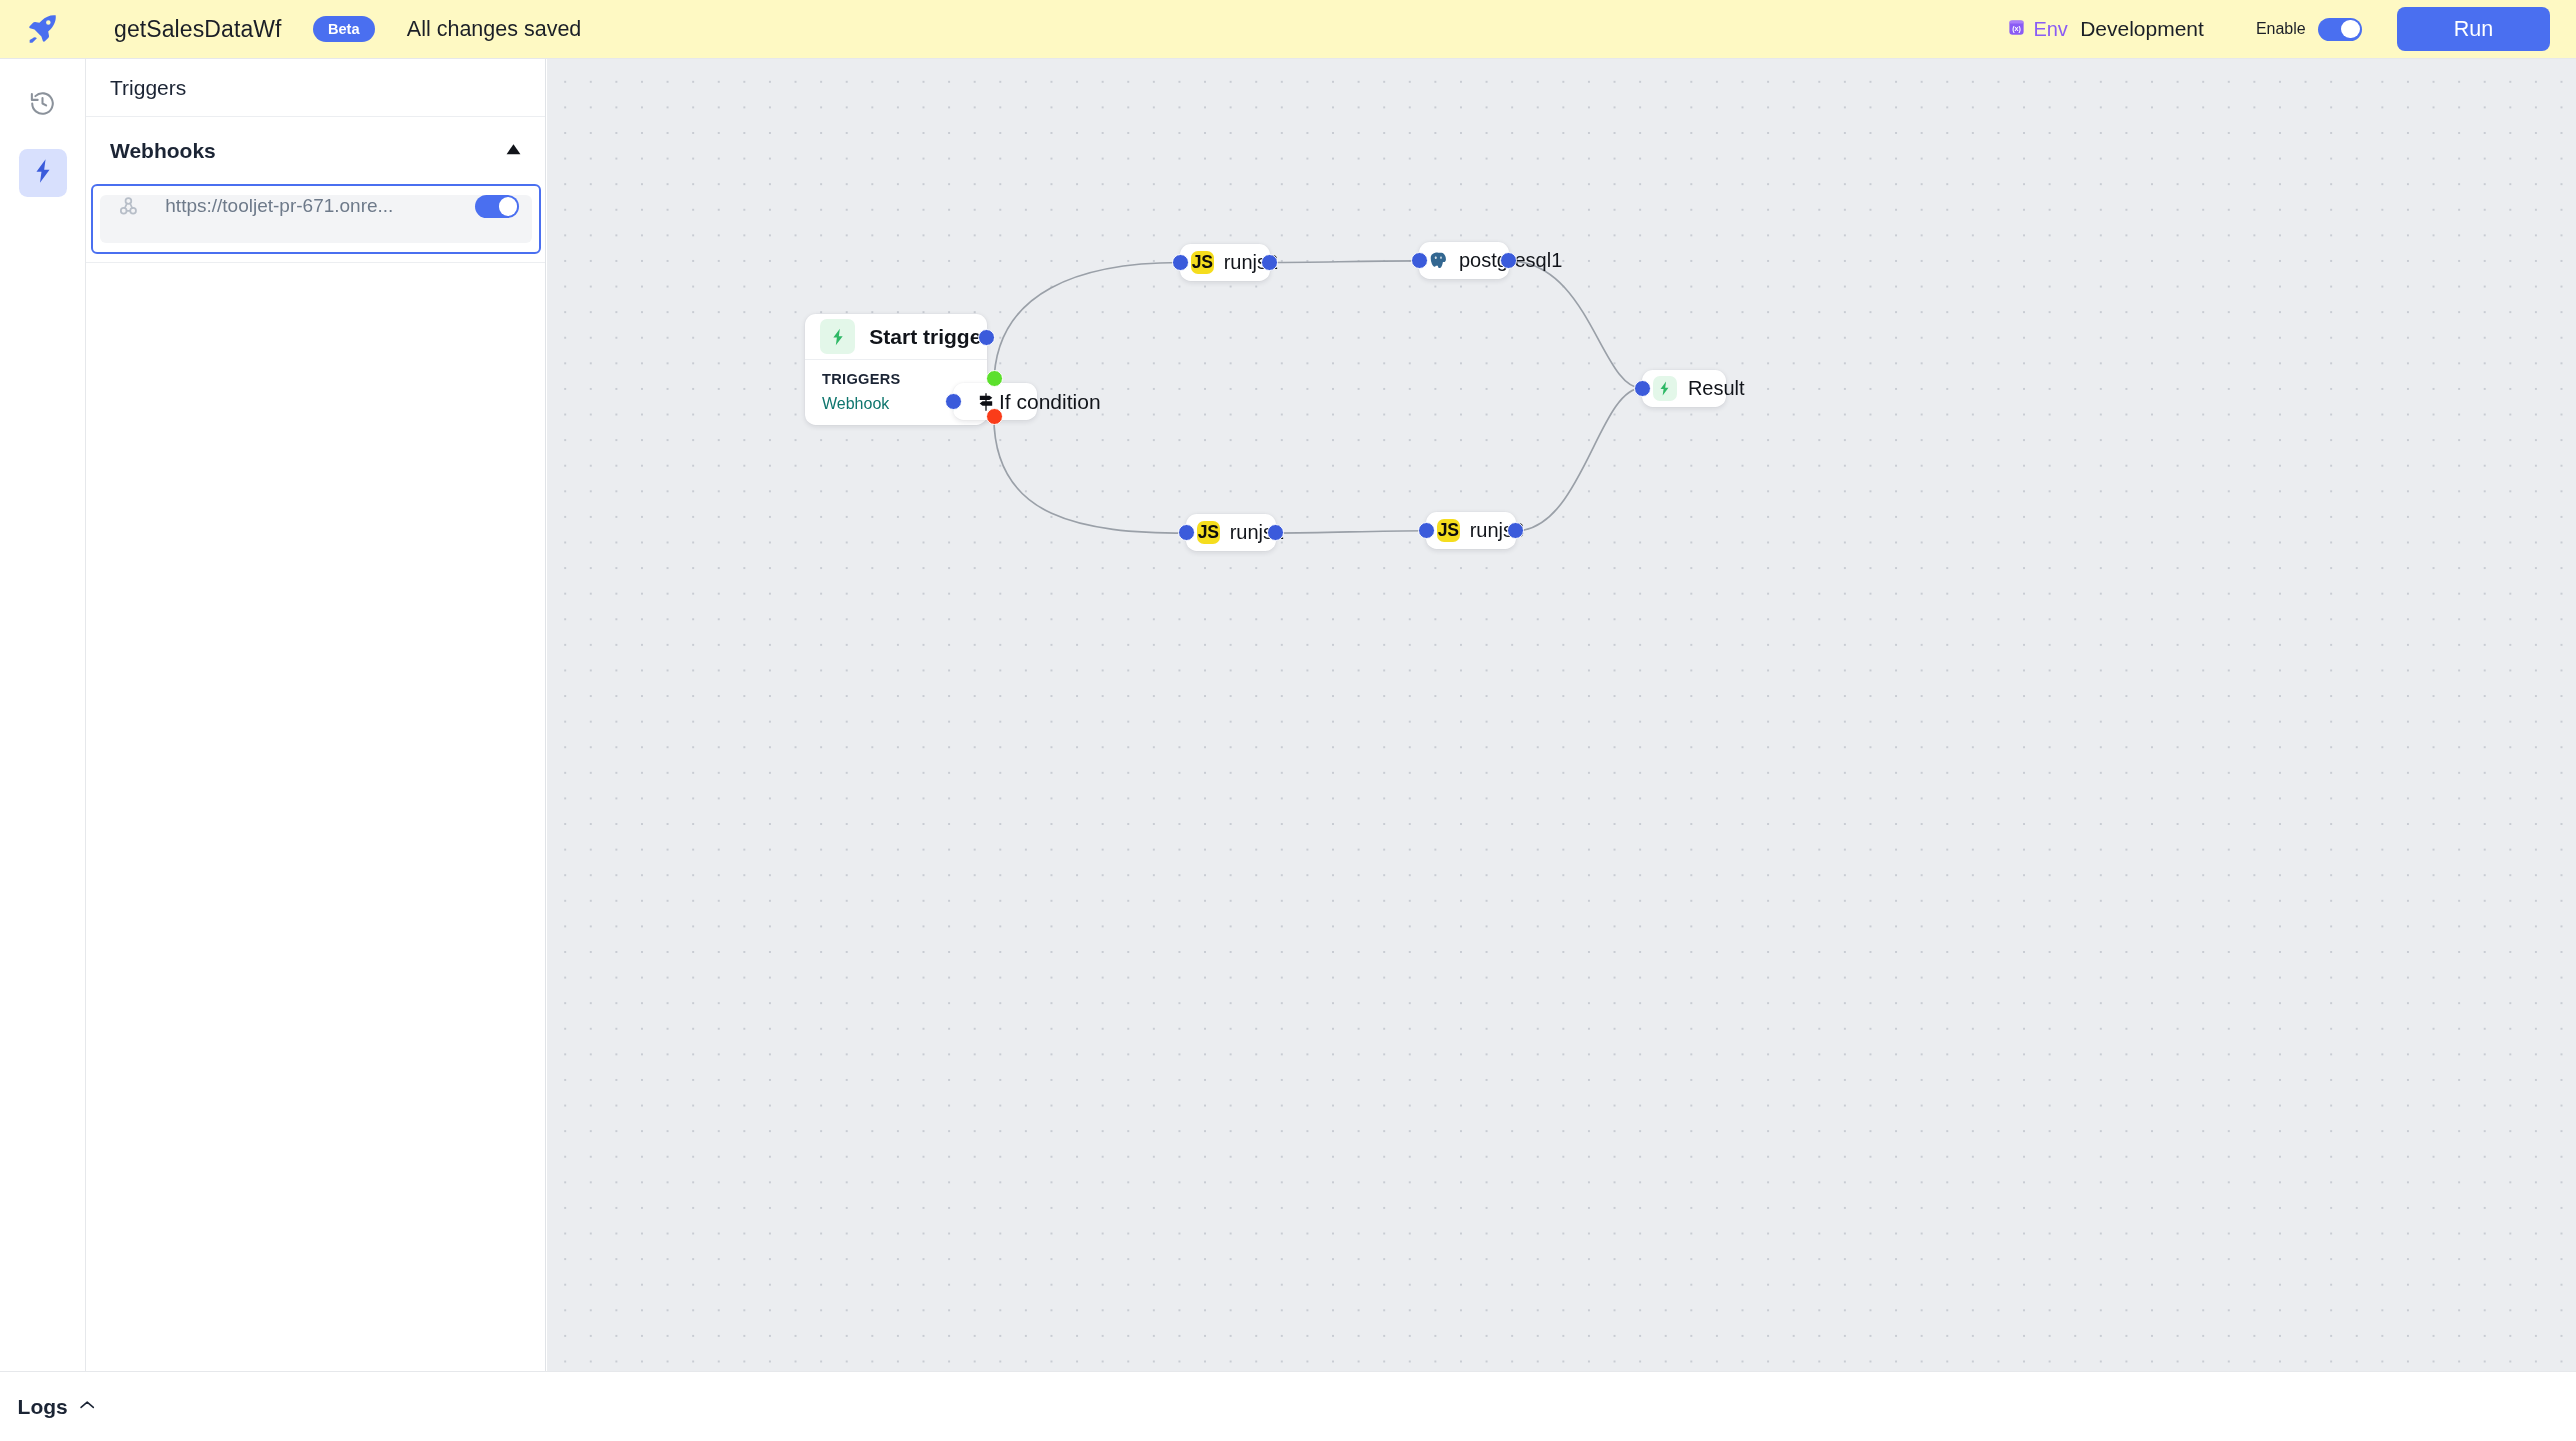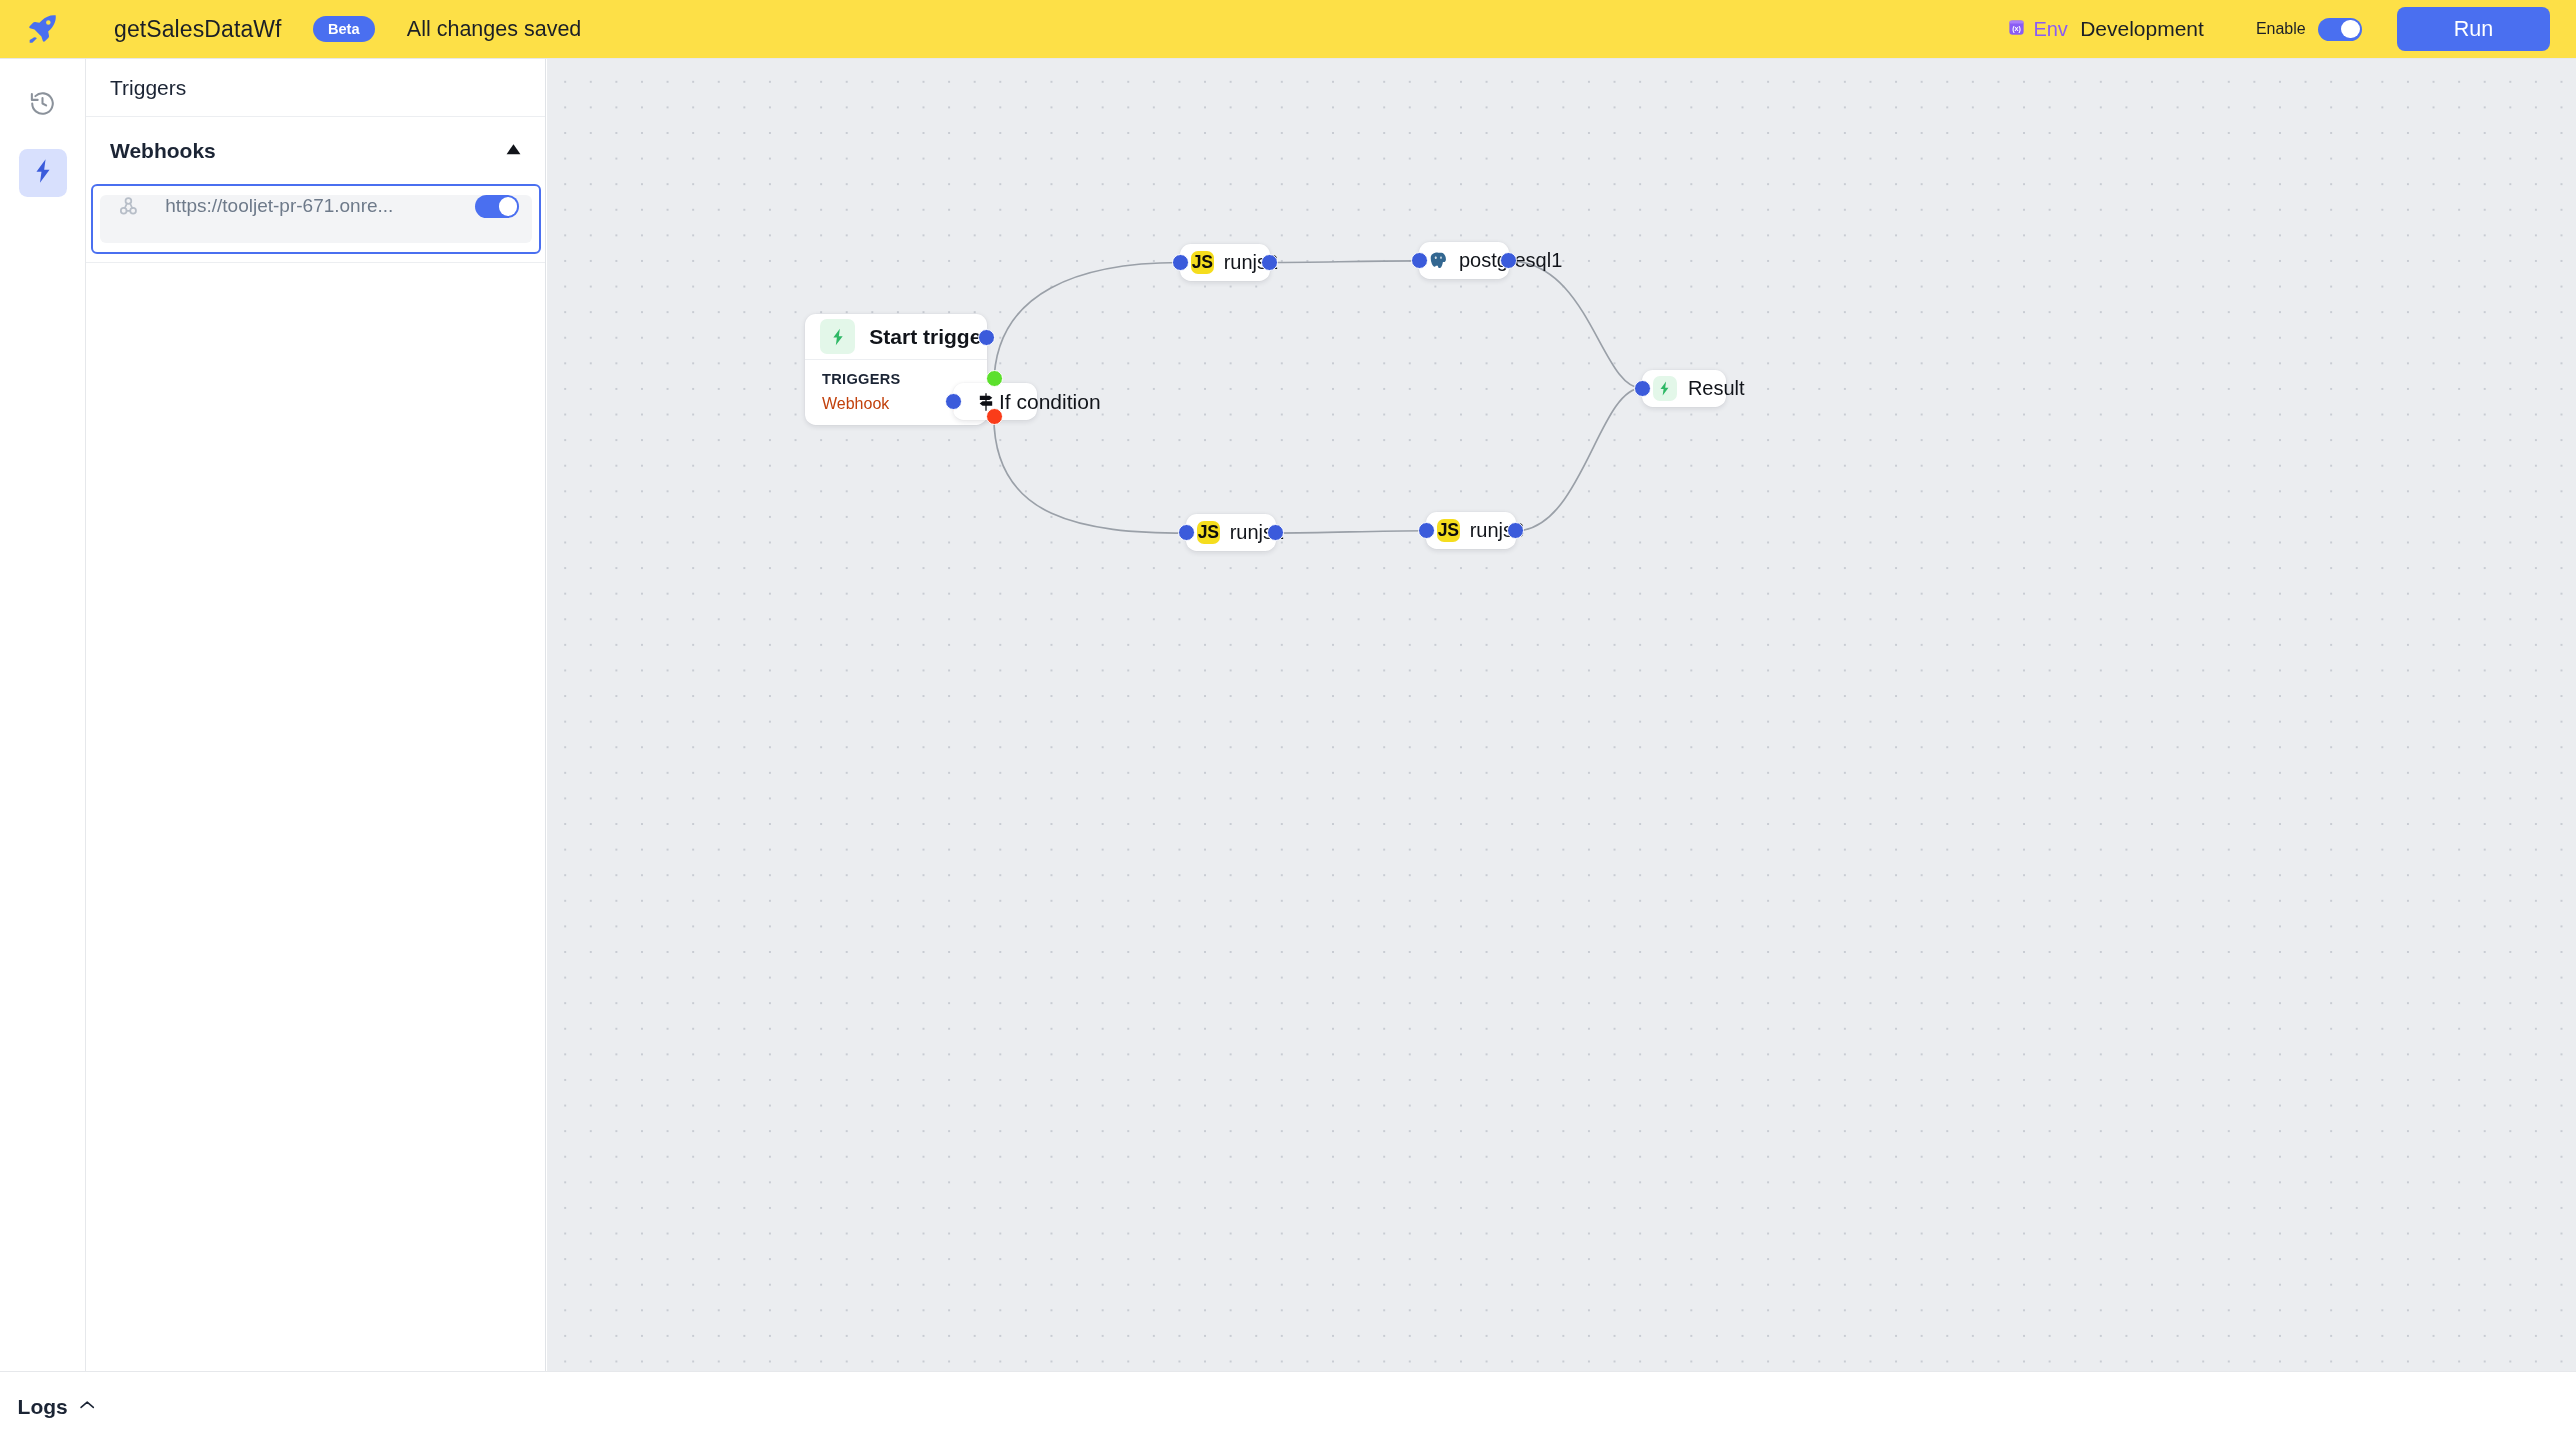--- a/index.html
+++ b/index.html
@@ -6,21 +6,21 @@
   html, body {
     width: 2576px; height: 1441px;
     font-family: "Liberation Sans", sans-serif;
     background: #ffffff;
     overflow: hidden;
   }
 
   
   #topbar {
     position: absolute; left: 0; top: 0; width: 2576px; height: 59px;
-    background: #fde047;
+    background: #fef9c3;
     border-bottom: 0.8px solid #e6e8eb;
     display: flex; align-items: center;
   }
   #logo-wrap { width: 86px; display: flex; align-items: center; justify-content: center; }
   #app-title {
     font-size: 23px; color: #1b1f27; font-weight: 400;
     margin-left: 28px; letter-spacing: 0.1px;
   }
   #beta-badge {
     margin-left: 31px;
@@ -152,21 +152,21 @@
   #start-top {
     height: 46px; display: flex; align-items: center; padding-left: 15.3px;
     border-bottom: 0.8px solid #eceef1;
   }
   #start-top .node-label { font-size: 21px; font-weight: 700; margin-left: 14px; }
   #start-bottom { padding: 10.7px 17px 12.3px 17px; }
   #start-triggers-label {
     font-size: 14.6px; font-weight: 700; color: #1b2434; letter-spacing: 0.3px;
   }
   #start-trigger-row {
-    display: flex; margin-top: 8.4px; font-size: 16px; color: #c2410c; gap: 28px;
+    display: flex; margin-top: 8.4px; font-size: 16px; color: #0f766e; gap: 28px;
   }
   #start-trigger-count { margin-left: auto; }
 
   
   #logs-bar {
     position: absolute; left: 0; bottom: 0; width: 2576px; height: 70px;
     background: #fff; border-top: 0.8px solid #e6e8eb;
     display: flex; align-items: center; padding-left: 17.6px; gap: 10.7px;
     cursor: pointer;
   }

